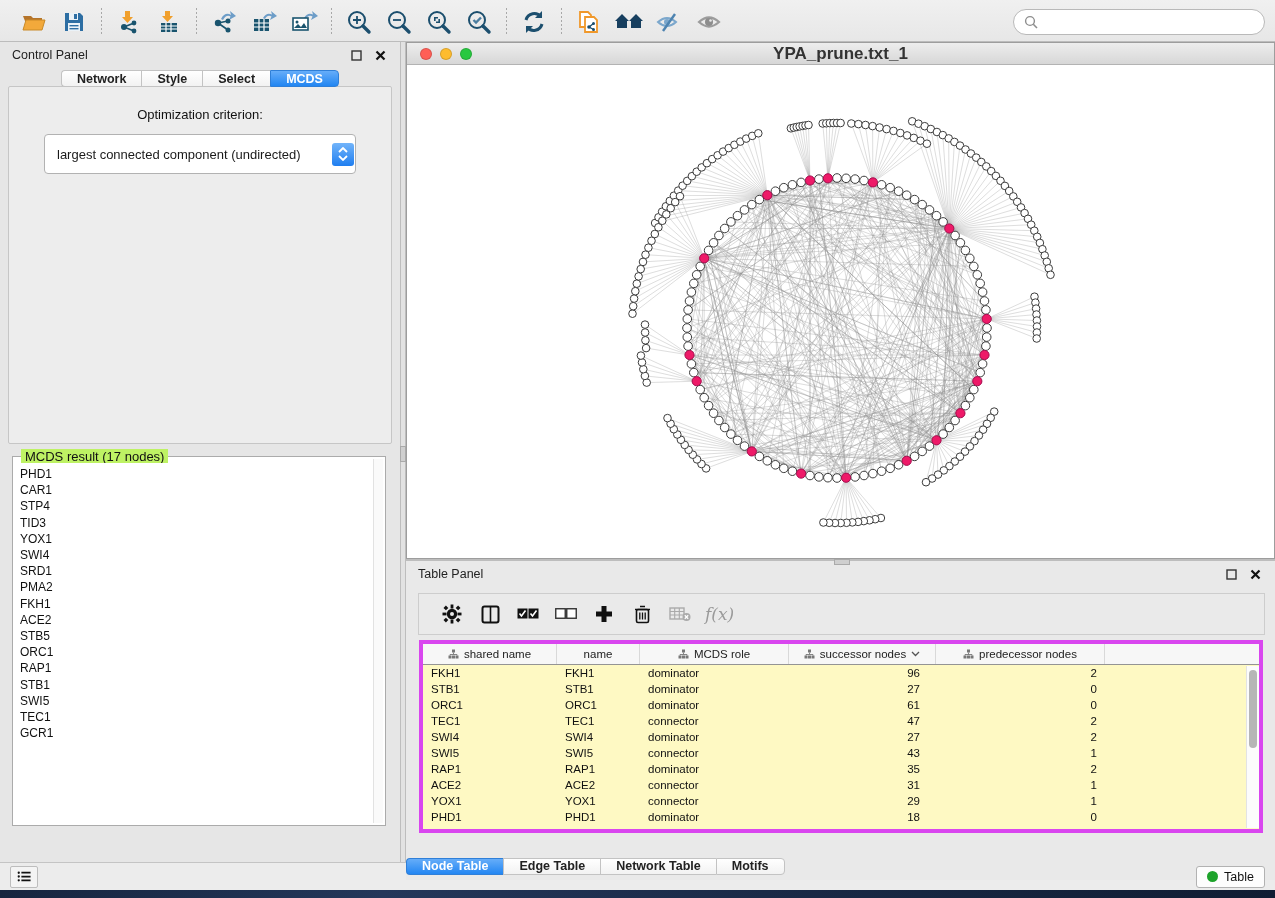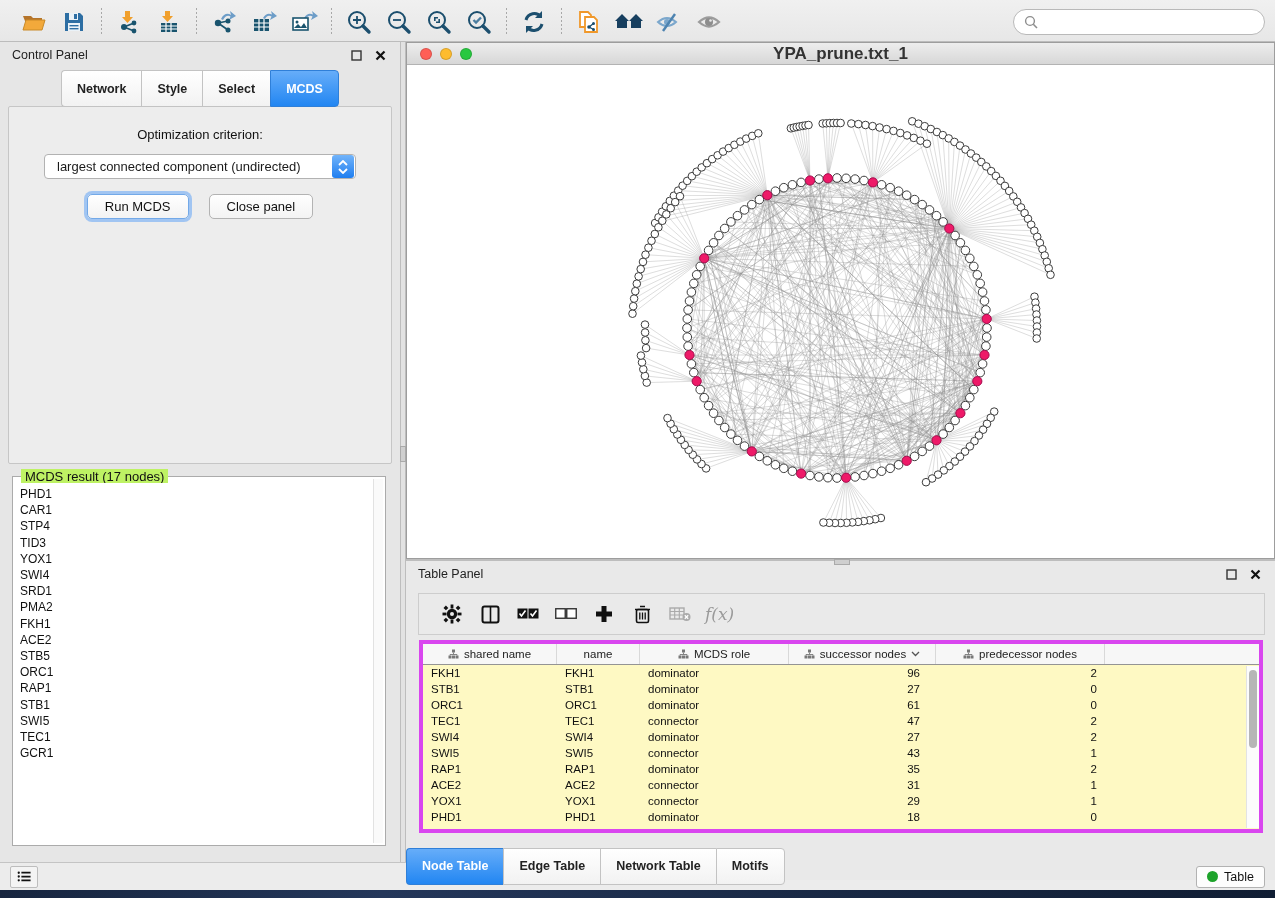--- a/index.html
+++ b/index.html
@@ -23,30 +23,30 @@
   
   .main{display:flex;height:820px;}
   
   .cpanel{width:400px;background:#e6e6e6;display:flex;flex-direction:column;}
   .phead{height:26px;display:flex;align-items:center;padding:0 12px;gap:8px;}
   .phead .ptitle{font-size:12.5px;color:#222;}
   .phead .spacer{flex:1;}
   .winbtn{width:16px;height:16px;display:flex;align-items:center;justify-content:center;
     background:none;border:none;padding:0;cursor:pointer;}
   .tabs{display:flex;justify-content:center;margin-top:2px;position:relative;z-index:2;}
-  .tab{height:37px;padding:0 15px;background:linear-gradient(#ffffff,#f2f2f2);
+  .tab{height:17px;padding:0 15px;background:linear-gradient(#ffffff,#f2f2f2);
     border:1px solid #c3c3c3;border-right-width:0;font-size:12.5px;font-weight:700;color:#222;
     display:flex;align-items:center;cursor:pointer;}
   .tab:first-child{border-radius:4px 0 0 4px;}
   .tab:last-child{border-right-width:1px;border-radius:0 4px 4px 0;}
   .tab.sel{background:linear-gradient(#66adf9,#2286f2);color:#fff;border-color:#2f7fd8;}
   .cbox{margin:-1px 8px 0 8px;height:358px;background:#ededed;border:1px solid #c6c6c6;
     border-radius:2px;padding-top:20px;}
   .optlabel{text-align:center;font-size:13px;color:#111;}
-  .selectw{position:relative;width:312px;height:25px;margin:12px auto 0;background:#fff;
+  .selectw{position:relative;width:312px;height:40px;margin:12px auto 0;background:#fff;
     border:1px solid #b2b2b2;border-radius:4px;display:flex;align-items:center;cursor:pointer;}
   .selectw .val{flex:1;font-size:13px;padding-left:12px;white-space:nowrap;}
   .stepper{width:22px;height:23px;border-radius:3px;margin-right:1px;
     background:linear-gradient(#72b4fa,#1f7ef0);display:flex;flex-direction:column;
     align-items:center;justify-content:center;gap:2px;}
   .btnrow{display:flex;justify-content:center;gap:20px;margin-top:15px;}
   .mbtn{height:25px;padding:0 17px;background:linear-gradient(#ffffff,#f3f3f3);
     border:1px solid #b3b3b3;border-radius:5px;font-size:13px;color:#111;cursor:pointer;
     font-family:"Liberation Sans",sans-serif;}
   .mbtn.focusring{box-shadow:0 0 0 3px rgba(110,170,245,.6);border-color:#73a9e8;}
@@ -280,24 +280,20 @@
         <div class="selectw">
           <span class="val">largest connected component (undirected)</span>
           <span class="stepper">
             <svg width="10" height="6" viewBox="0 0 10 6">
               <path d="M1 5 L5 1 L9 5" fill="none" stroke="#fff" stroke-width="1.8"></path>
             </svg>
             <svg width="10" height="6" viewBox="0 0 10 6">
               <path d="M1 1 L5 5 L9 1" fill="none" stroke="#fff" stroke-width="1.8"></path>
             </svg>
           </span>
-        </div>
-        <div class="btnrow">
-          <button class="mbtn focusring">Run MCDS</button>
-          <button class="mbtn">Close panel</button>
         </div>
       </div>
       <div class="fieldset">
         <span class="legend">MCDS result (17 nodes)</span>
         <div class="mlist">
           <div>PHD1</div>
           <div>CAR1</div>
           <div>STP4</div>
           <div>TID3</div>
           <div>YOX1</div>

